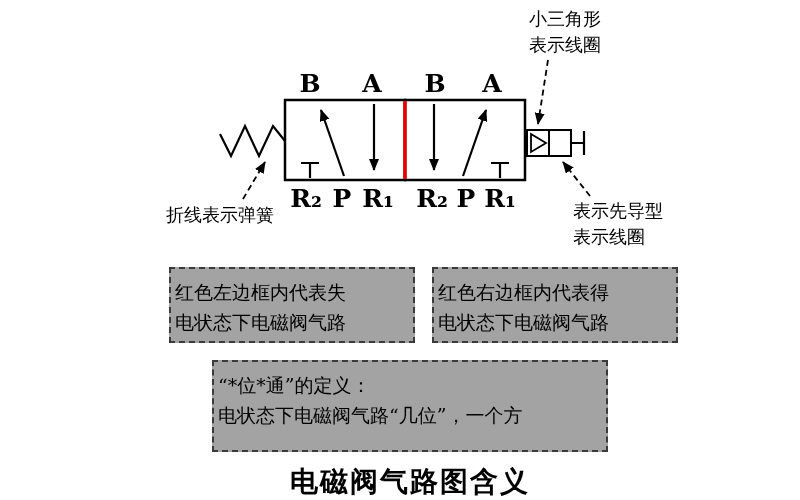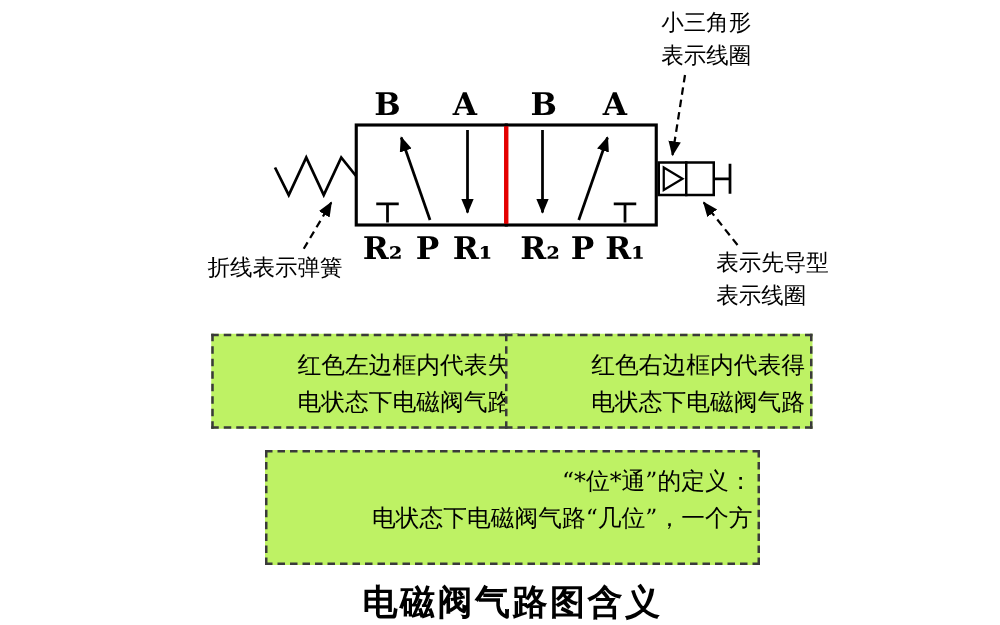--- a/index.html
+++ b/index.html
@@ -2,23 +2,23 @@
 <html><head>
 <meta charset="utf-8">
 <style>
   * { margin:0; padding:0; box-sizing:border-box; }
   html,body { background:#ffffff; font-family:"Liberation Sans", sans-serif; }
   #canvas { position:relative; width:800px; height:500px; background:#ffffff; overflow:hidden; }
   #diagram-svg { position:absolute; left:0; top:0; }
   .port { font-family:"DejaVu Serif", serif; font-weight:bold; font-size:25px; fill:#000; }
   .callout { position:absolute; color:#000; font-size:18px; line-height:1.45;
              font-family:"DejaVu Sans", sans-serif; white-space:nowrap; }
-  .note-box { position:absolute; border:2px dashed #3a3a3a; color:#000; text-align:right;
+  .note-box { position:absolute; border:2px dashed #3a3a3a; color:#000; text-align:left;
               font-family:"DejaVu Serif", serif; font-size:19px; line-height:1.6;
-              padding:8px 4px; background:#bef264; }
+              padding:8px 4px; background:#a3a3a3; }
   .note-line { white-space:nowrap; }
   #page-title { position:absolute; left:0; top:463px; width:800px; text-align:center;
                 font-size:28px; font-weight:bold; color:#000;
                 font-family:"DejaVu Sans", sans-serif; letter-spacing:2px;padding-left:20px; }
 </style>
 </head>
 <body>
 
 <div id="canvas">
 
@@ -76,21 +76,21 @@
   <div class="callout" style="left:573px; top:198px;">
     <div>表示先导型</div>
     <div>表示线圈</div>
   </div>
 
   <div class="note-box" style="left:169px; top:267px; width:246px; height:76px;">
     <div class="note-line">红色左边框内代表失</div>
     <div class="note-line">电状态下电磁阀气路</div>
   </div>
 
-  <div class="note-box" style="left:404px; top:267px; width:246px; height:76px;">
+  <div class="note-box" style="left:432px; top:267px; width:246px; height:76px;">
     <div class="note-line">红色右边框内代表得</div>
     <div class="note-line">电状态下电磁阀气路</div>
   </div>
 
   <div class="note-box" style="left:212px; top:360px; width:396px; height:92px;">
     <div class="note-line">“*位*通”的定义：</div>
     <div class="note-line">电状态下电磁阀气路“几位”，一个方</div>
   </div>
 
   <div id="page-title">电磁阀气路图含义</div>

